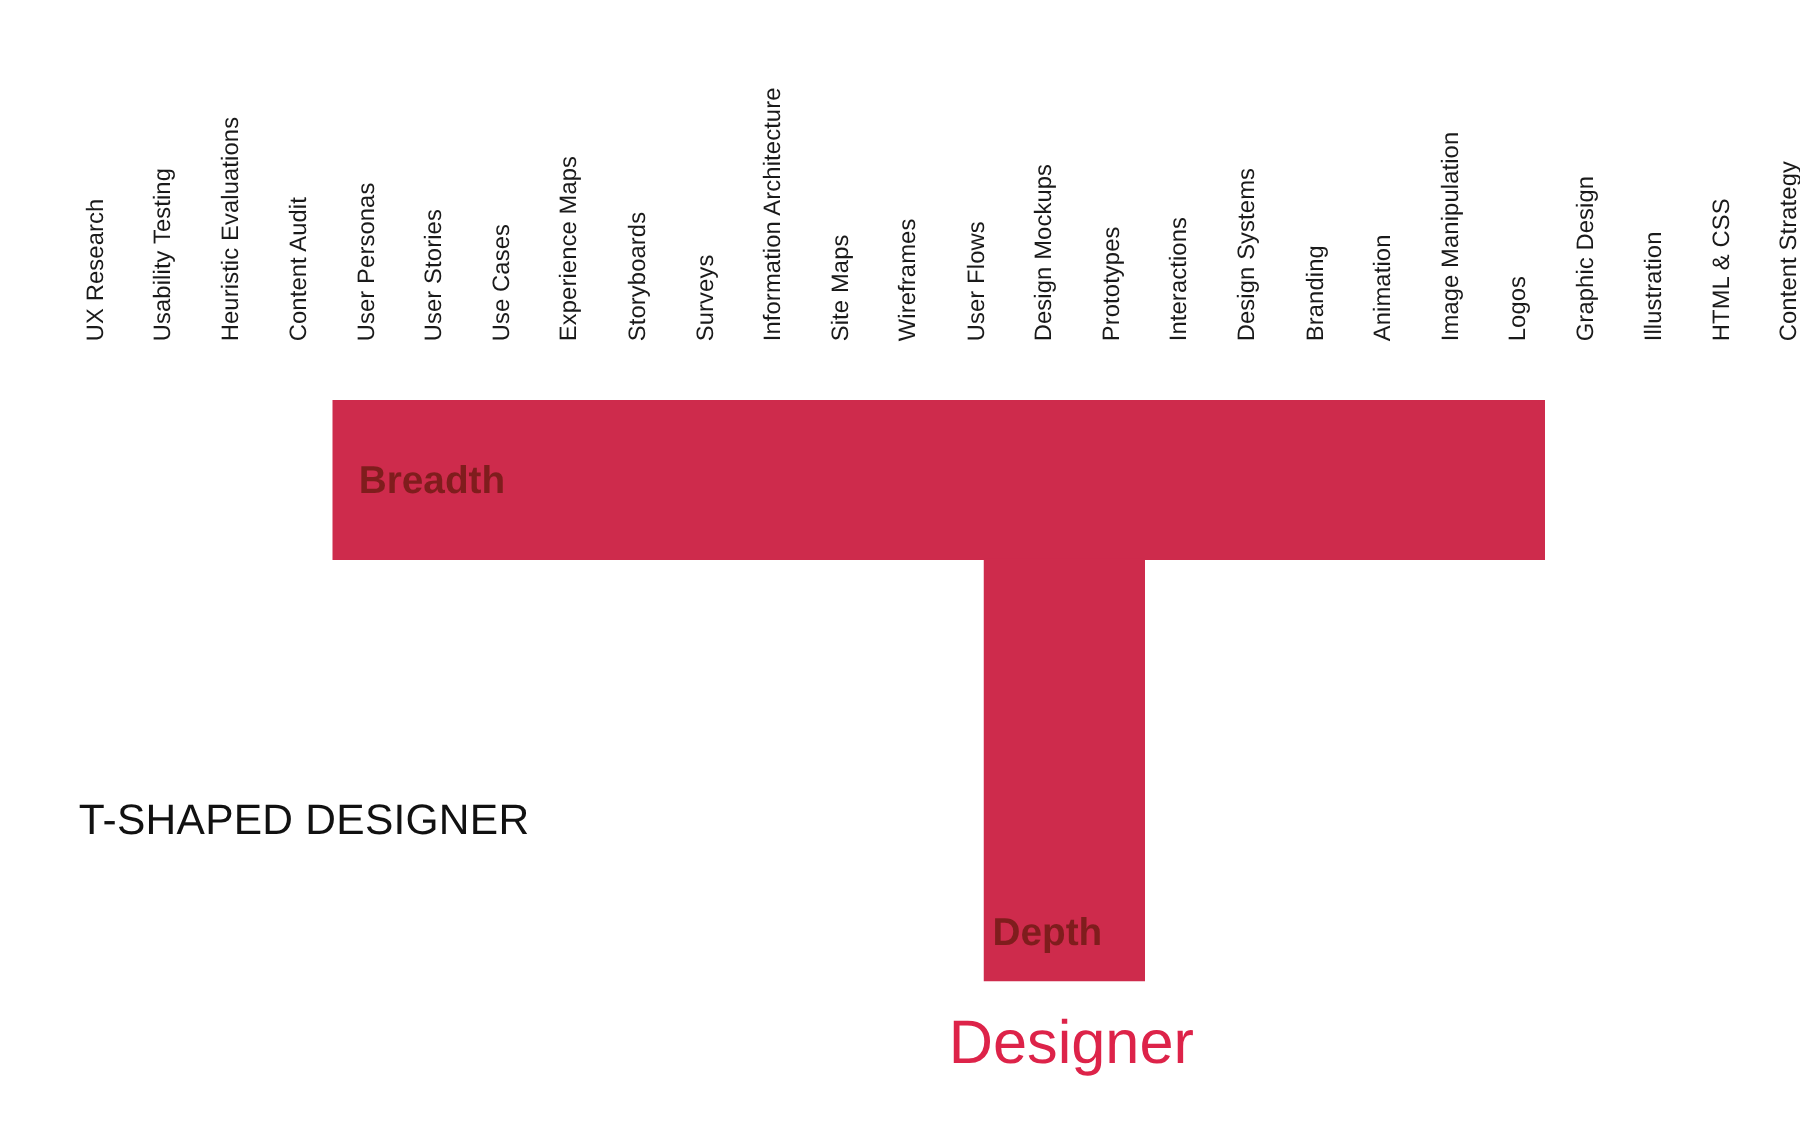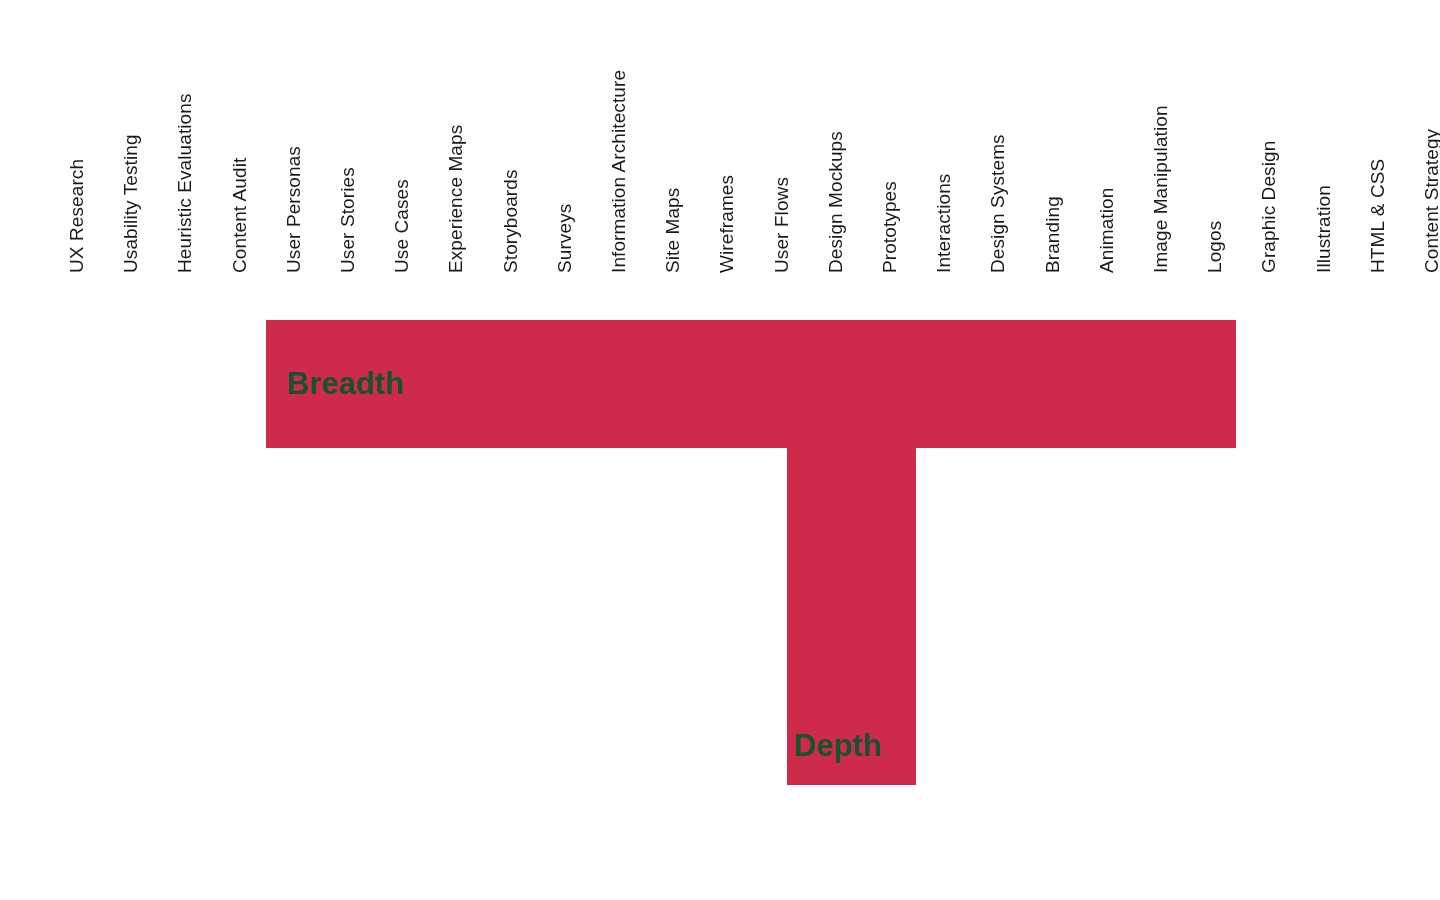--- a/index.html
+++ b/index.html
@@ -59,21 +59,21 @@
     width: 129px;
     height: 338px;
   }
 
   .bar-caption {
     position: absolute;
     font-family: "Liberation Sans", sans-serif;
     font-weight: 700;
     font-size: 31px;
     line-height: 31px;
-    color: #14532d;
+    color: #7f1d1d;
     white-space: nowrap;
   }
   #breadth-caption {
     left: 287px;
     top: 368px;
   }
   #depth-caption {
     left: 794px;
     top: 730px;
   }
@@ -141,15 +141,17 @@
       <div class="skill-label" style="bottom: auto; left: 1422px; top: 273px; transform-origin: left top; transform: rotate(-90deg);">Content Strategy</div>
     </div>
 
   <div class="t-bar" id="t-crossbar"></div>
   <div class="t-bar" id="t-stem"></div>
 
   <div class="bar-caption" id="breadth-caption">Breadth</div>
 
   <div class="bar-caption" id="depth-caption">Depth</div>
 
+  <div id="t-shaped-title">T-SHAPED DESIGNER</div>
 
+  <div id="designer-caption">Designer</div>
 
 </div>
 
 </body></html>

